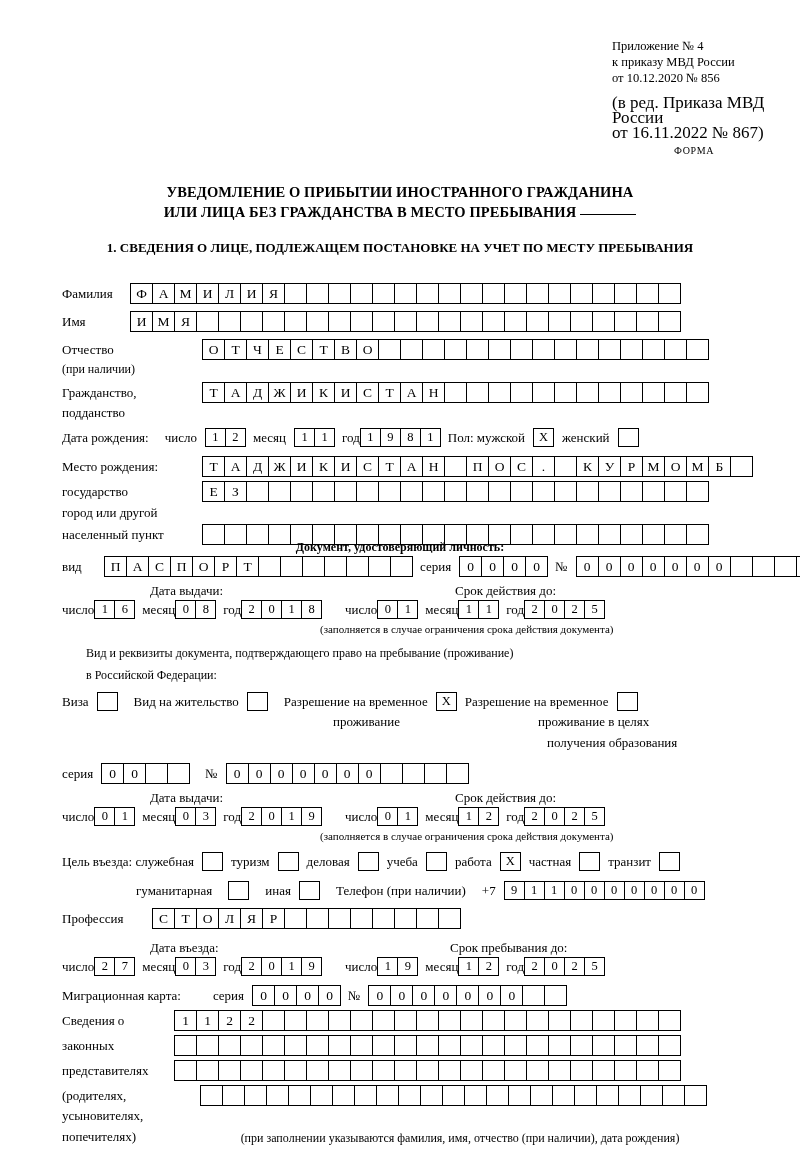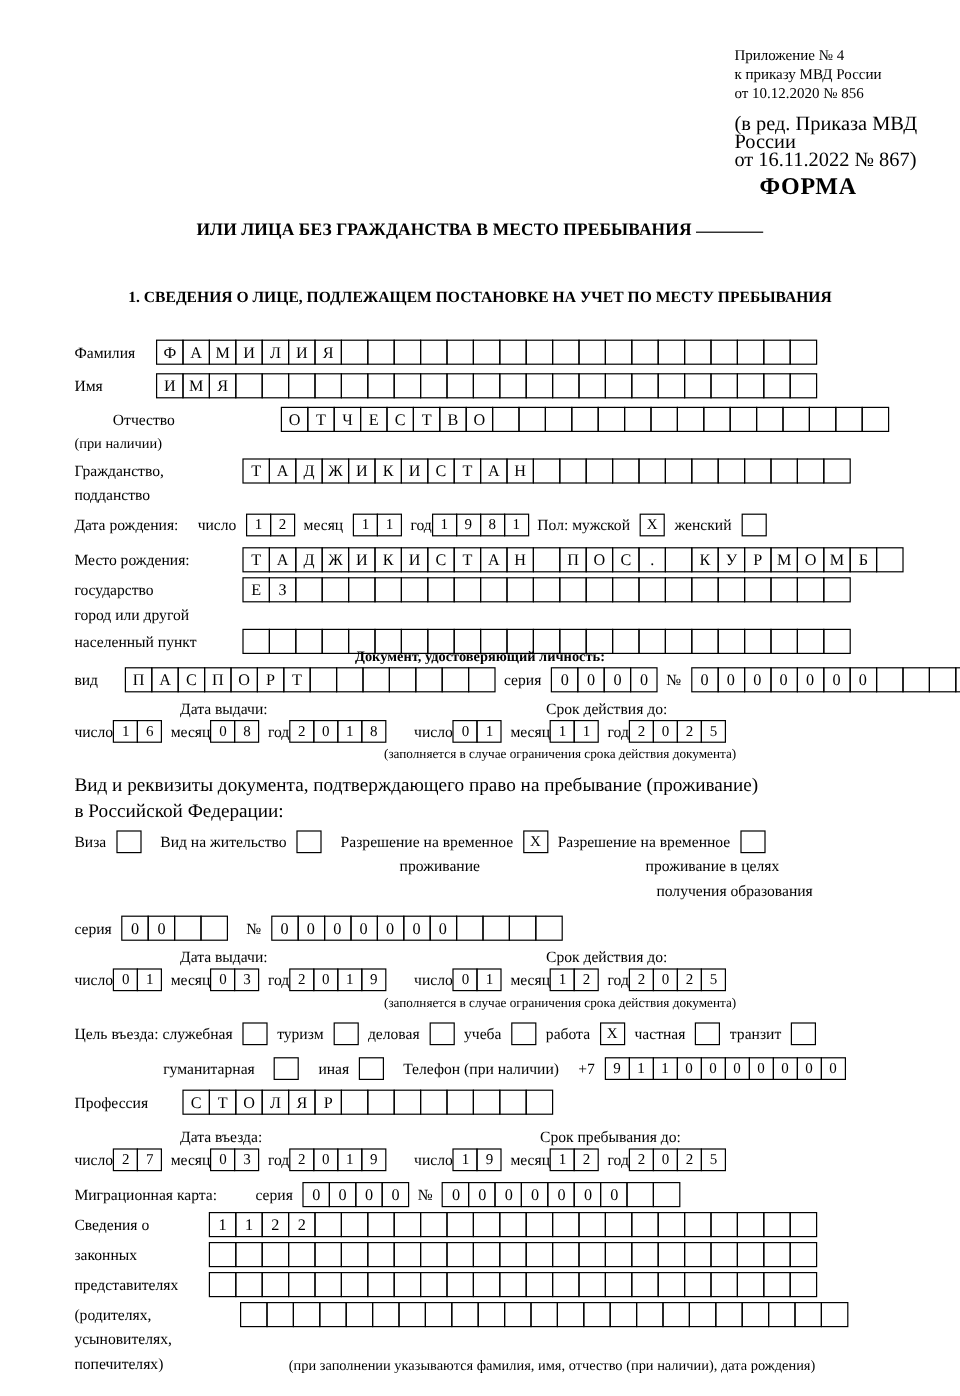--- a/index.html
+++ b/index.html
@@ -33,22 +33,22 @@
   }
   .topref .small {
     font-size: 17px;
     line-height: 15px;
     margin-top: 9px;
   }
   .forma {
     position: absolute;
     right: 86px;
     top: 145px;
-    font-size: 20px;
-    font-weight: bold;
+    font-size: 10px;
+    font-weight: normal;
     letter-spacing: 0.6px;
   }
   .doc-title {
     position: absolute;
     left: 0;
     right: 0;
     top: 182px;
     text-align: center;
     font-size: 14.5px;
     font-weight: bold;
@@ -126,41 +126,43 @@
 
   .centered-note {
     position: absolute;
     font-size: 11px;
     text-align: center;
   }
   .bold {
     font-weight: bold;
   }
   .note12 {
-    font-size: 16px;
+    font-size: 12px;
+    margin-left: 24px;
   }
 </style>
 </head>
 <body>
 
 <div class="page">
 
   <div class="topref">
     <div>Приложение № 4</div>
     <div>к приказу МВД России</div>
     <div>от 10.12.2020 № 856</div>
     <div class="small">
       <div>(в ред. Приказа МВД России</div>
       <div>от 16.11.2022 № 867)</div>
     </div>
   </div>
 
   <div class="forma">ФОРМА</div>
 
   <div class="doc-title">
+    <div>УВЕДОМЛЕНИЕ О ПРИБЫТИИ ИНОСТРАННОГО ГРАЖДАНИНА</div>
     <div>
       <span class="tline2">ИЛИ ЛИЦА БЕЗ ГРАЖДАНСТВА В МЕСТО ПРЕБЫВАНИЯ</span><span class="title-rule"></span>
     </div>
   </div>
 
   <div class="section1">1. СВЕДЕНИЯ О ЛИЦЕ, ПОДЛЕЖАЩЕМ ПОСТАНОВКЕ НА УЧЕТ ПО МЕСТУ ПРЕБЫВАНИЯ</div>
 
   <div class="row" style="left:62px; top:283px;">
     <span class="lbl" style="width:68px; display:inline-block;">Фамилия</span>
     <span class="boxes" id="surname-boxes">
@@ -217,21 +219,21 @@
         <span class="bx"></span>
         <span class="bx"></span>
         <span class="bx"></span>
         <span class="bx"></span>
         <span class="bx"></span>
         <span class="bx"></span>
       </span>
   </div>
 
   <div class="row" style="left:62px; top:339px;">
-    <span class="lbl" style="width:140px; display:inline-block;margin-left:32px;">Отчество</span>
+    <span class="lbl" style="width:140px; display:inline-block;">Отчество</span>
     <span class="boxes" id="patronymic-boxes">
         <span class="bx">О</span>
         <span class="bx">Т</span>
         <span class="bx">Ч</span>
         <span class="bx">Е</span>
         <span class="bx">С</span>
         <span class="bx">Т</span>
         <span class="bx">В</span>
         <span class="bx">О</span>
         <span class="bx"></span>

